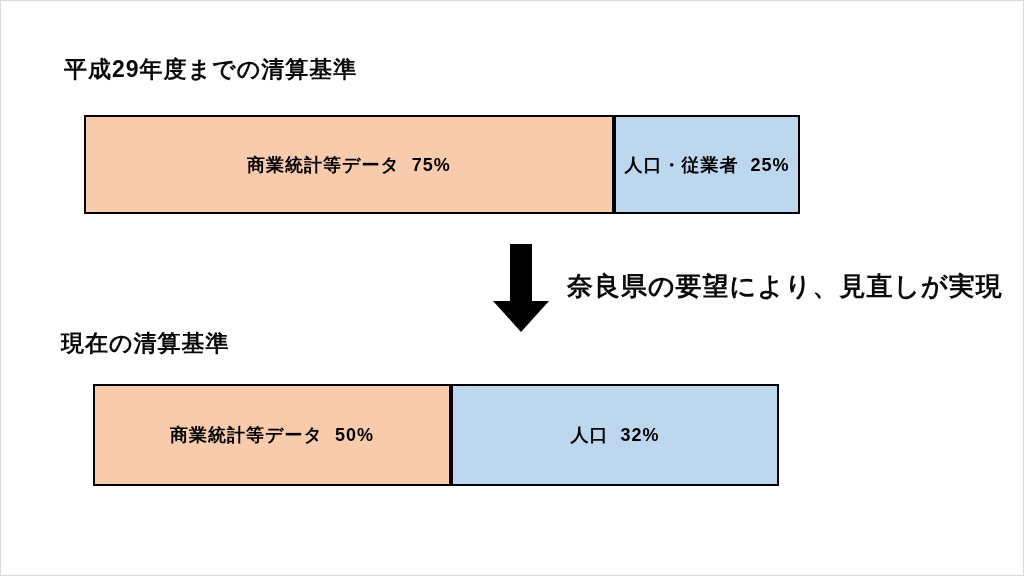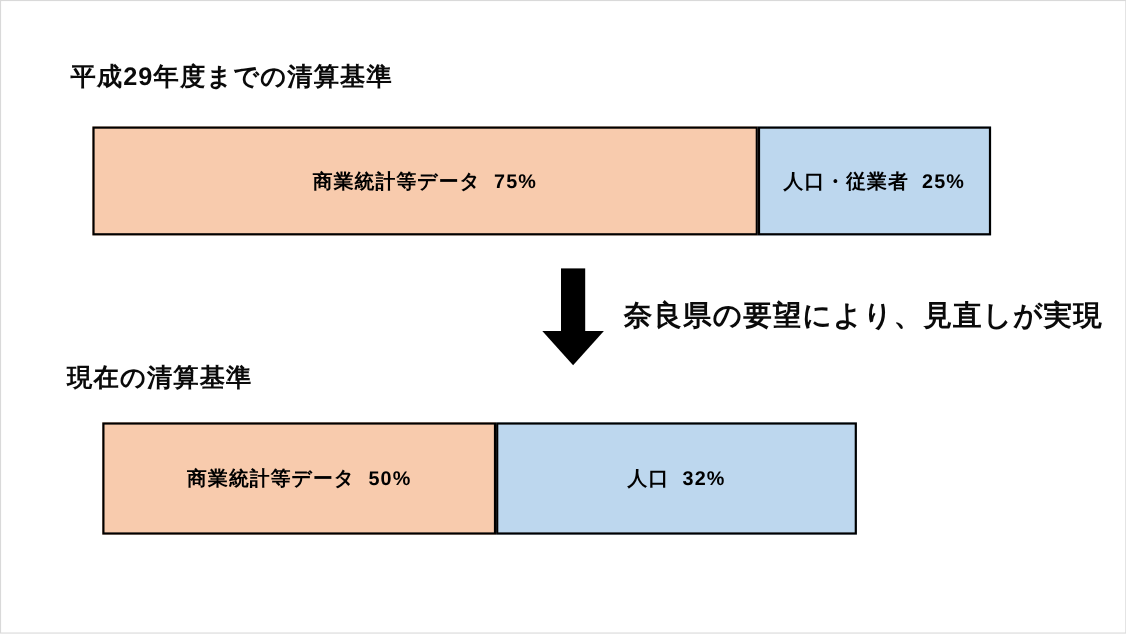--- a/index.html
+++ b/index.html
@@ -23,21 +23,21 @@
     letter-spacing: 1px;
     white-space: pre;
   }
   .title-before { left: 63px; top: 53px; }
   .title-after  { left: 60px; top: 327px; text-align: right; }
 
   .bar {
     position: absolute;
     display: flex;
   }
-  .bar-before { left: 83px;  top: 114px; width: 817px; height: 99px;  }
+  .bar-before { left: 83px;  top: 114px; width: 716px; height: 99px;  }
   .bar-after  { left: 92px;  top: 383px; width: 686px; height: 102px; text-align: center; }
 
   .segment {
     box-sizing: border-box;
     border: 2.5px solid #000000;
     display: flex;
     align-items: center;
     justify-content: center;
     flex-grow: 0;
     flex-shrink: 0;

